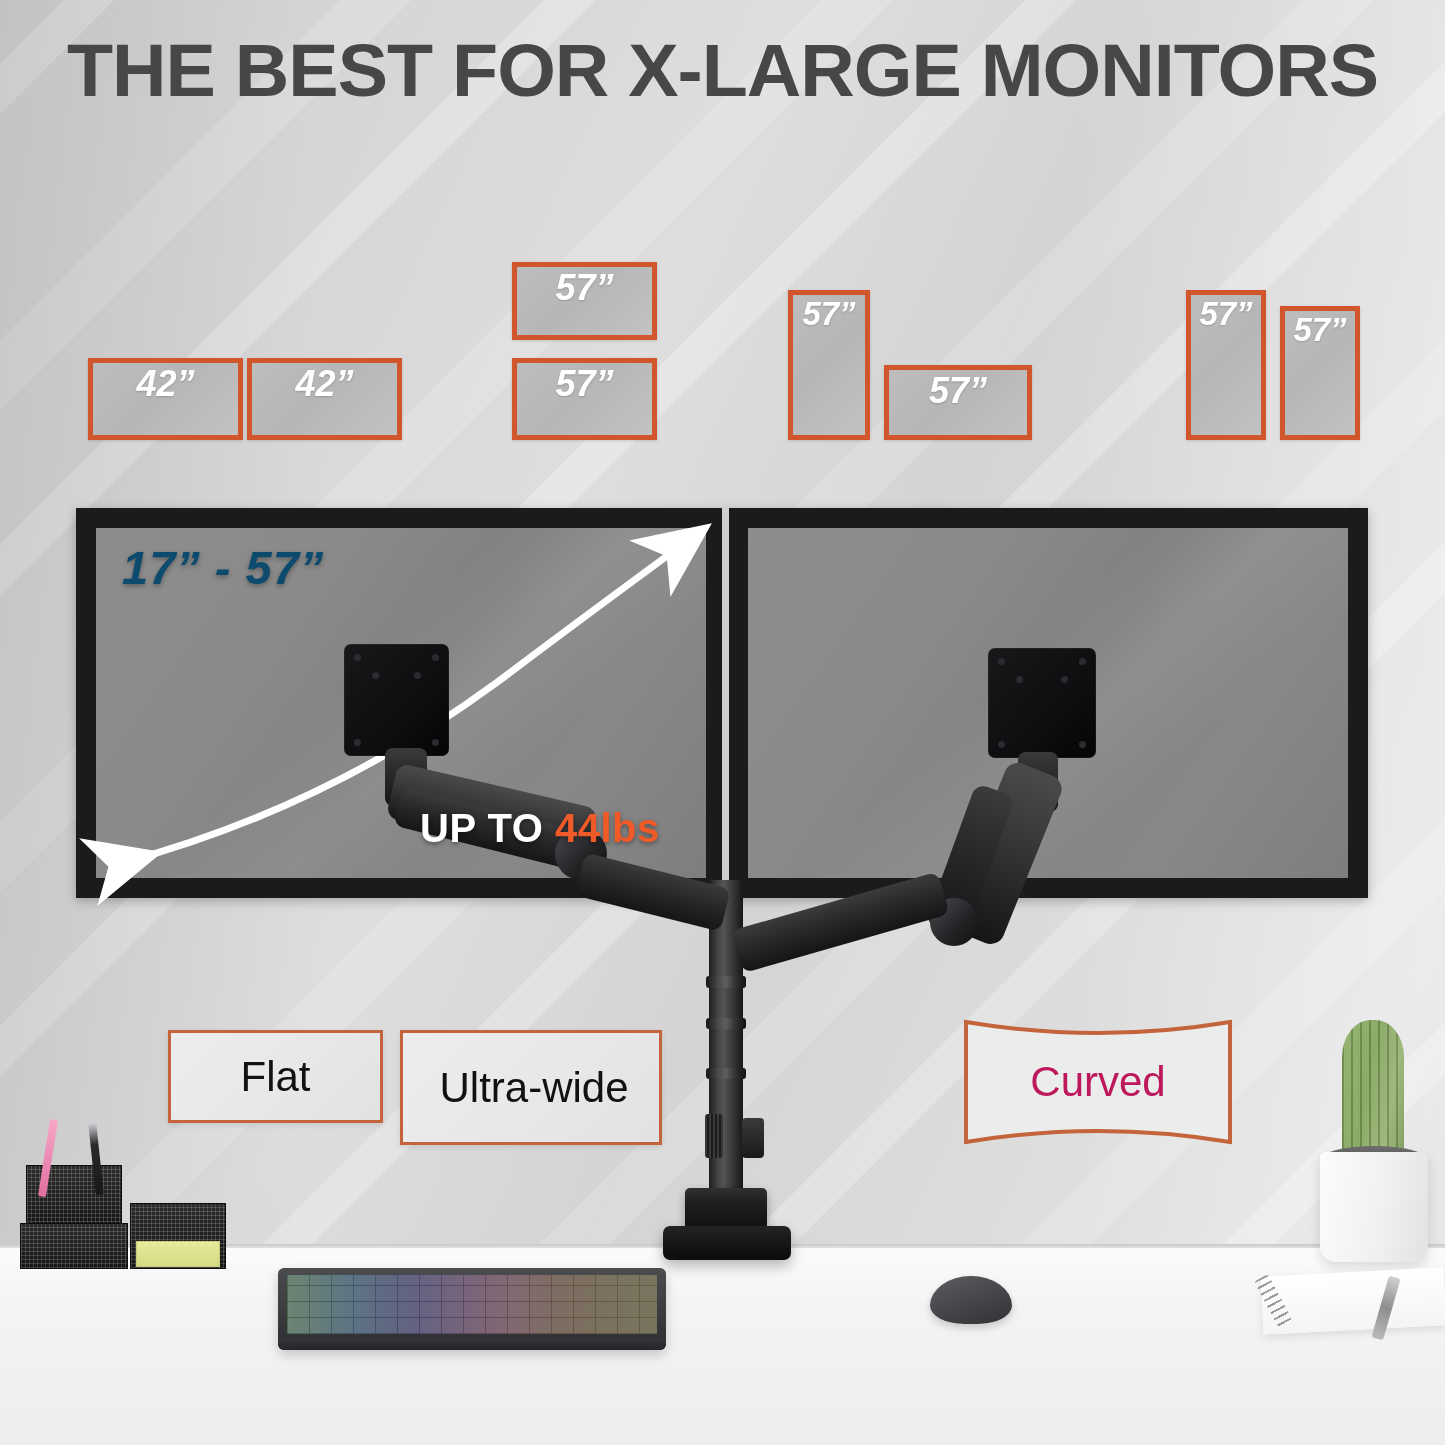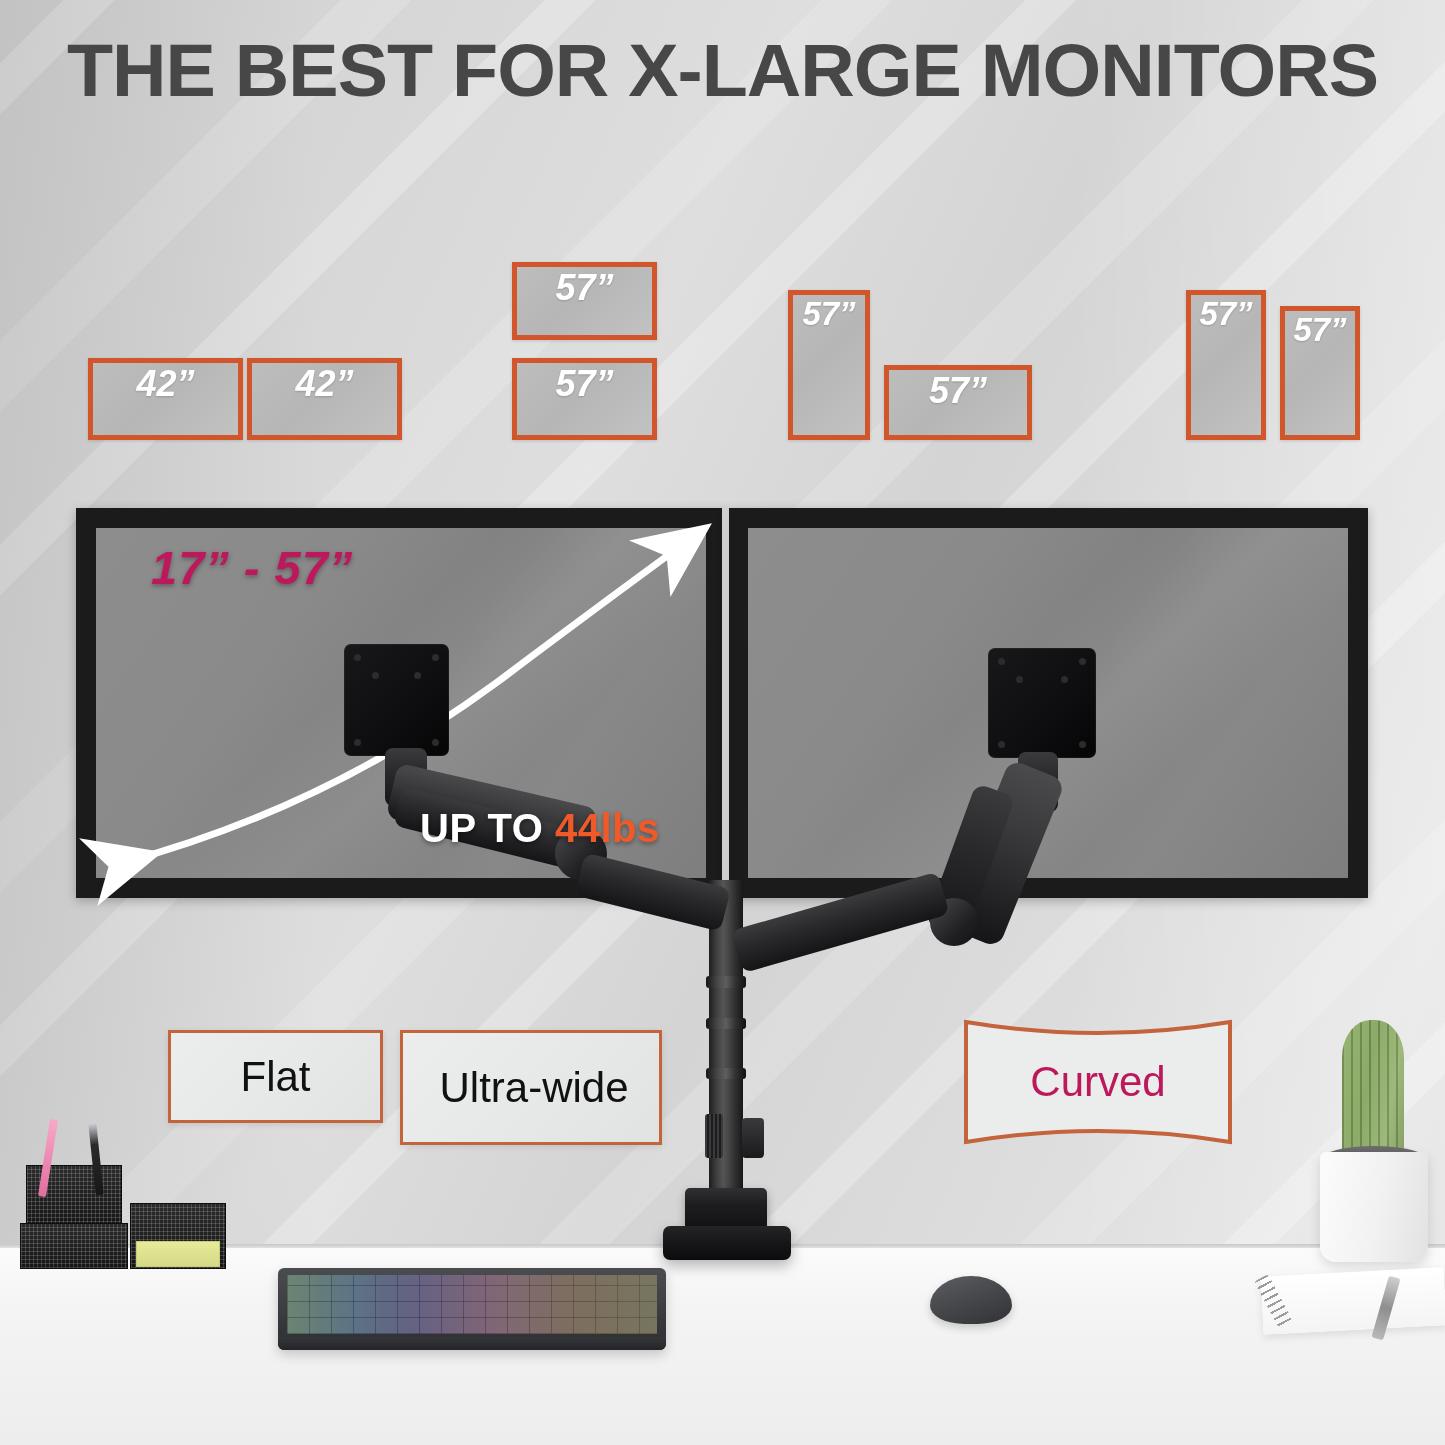--- a/index.html
+++ b/index.html
@@ -104,29 +104,28 @@
     background:linear-gradient(-45deg, rgba(255,255,255,0) 30%, rgba(255,255,255,.10) 44%, rgba(255,255,255,0) 58%);
   }
   .mon-gap {
     position:absolute;
     background:#cfcfcf;
   }
 
   
   .range-label {
     position:absolute;
-    color:#be185d;
+    color:#0c4a6e;
     font-size:47px;
     font-weight:bold;
     font-style:italic;
     letter-spacing:1px;
     text-shadow:0 2px 5px rgba(0,0,0,.35);
     white-space:nowrap;
     font-family:"Liberation Sans", sans-serif;
-    margin-left:29px;
   }
   .weight-label {
     position:absolute;
     font-size:40px;
     font-weight:bold;
     letter-spacing:.5px;
     white-space:nowrap;
     text-shadow:0 2px 5px rgba(0,0,0,.40);
     font-family:Liberation Sans, sans-serif;
   }

